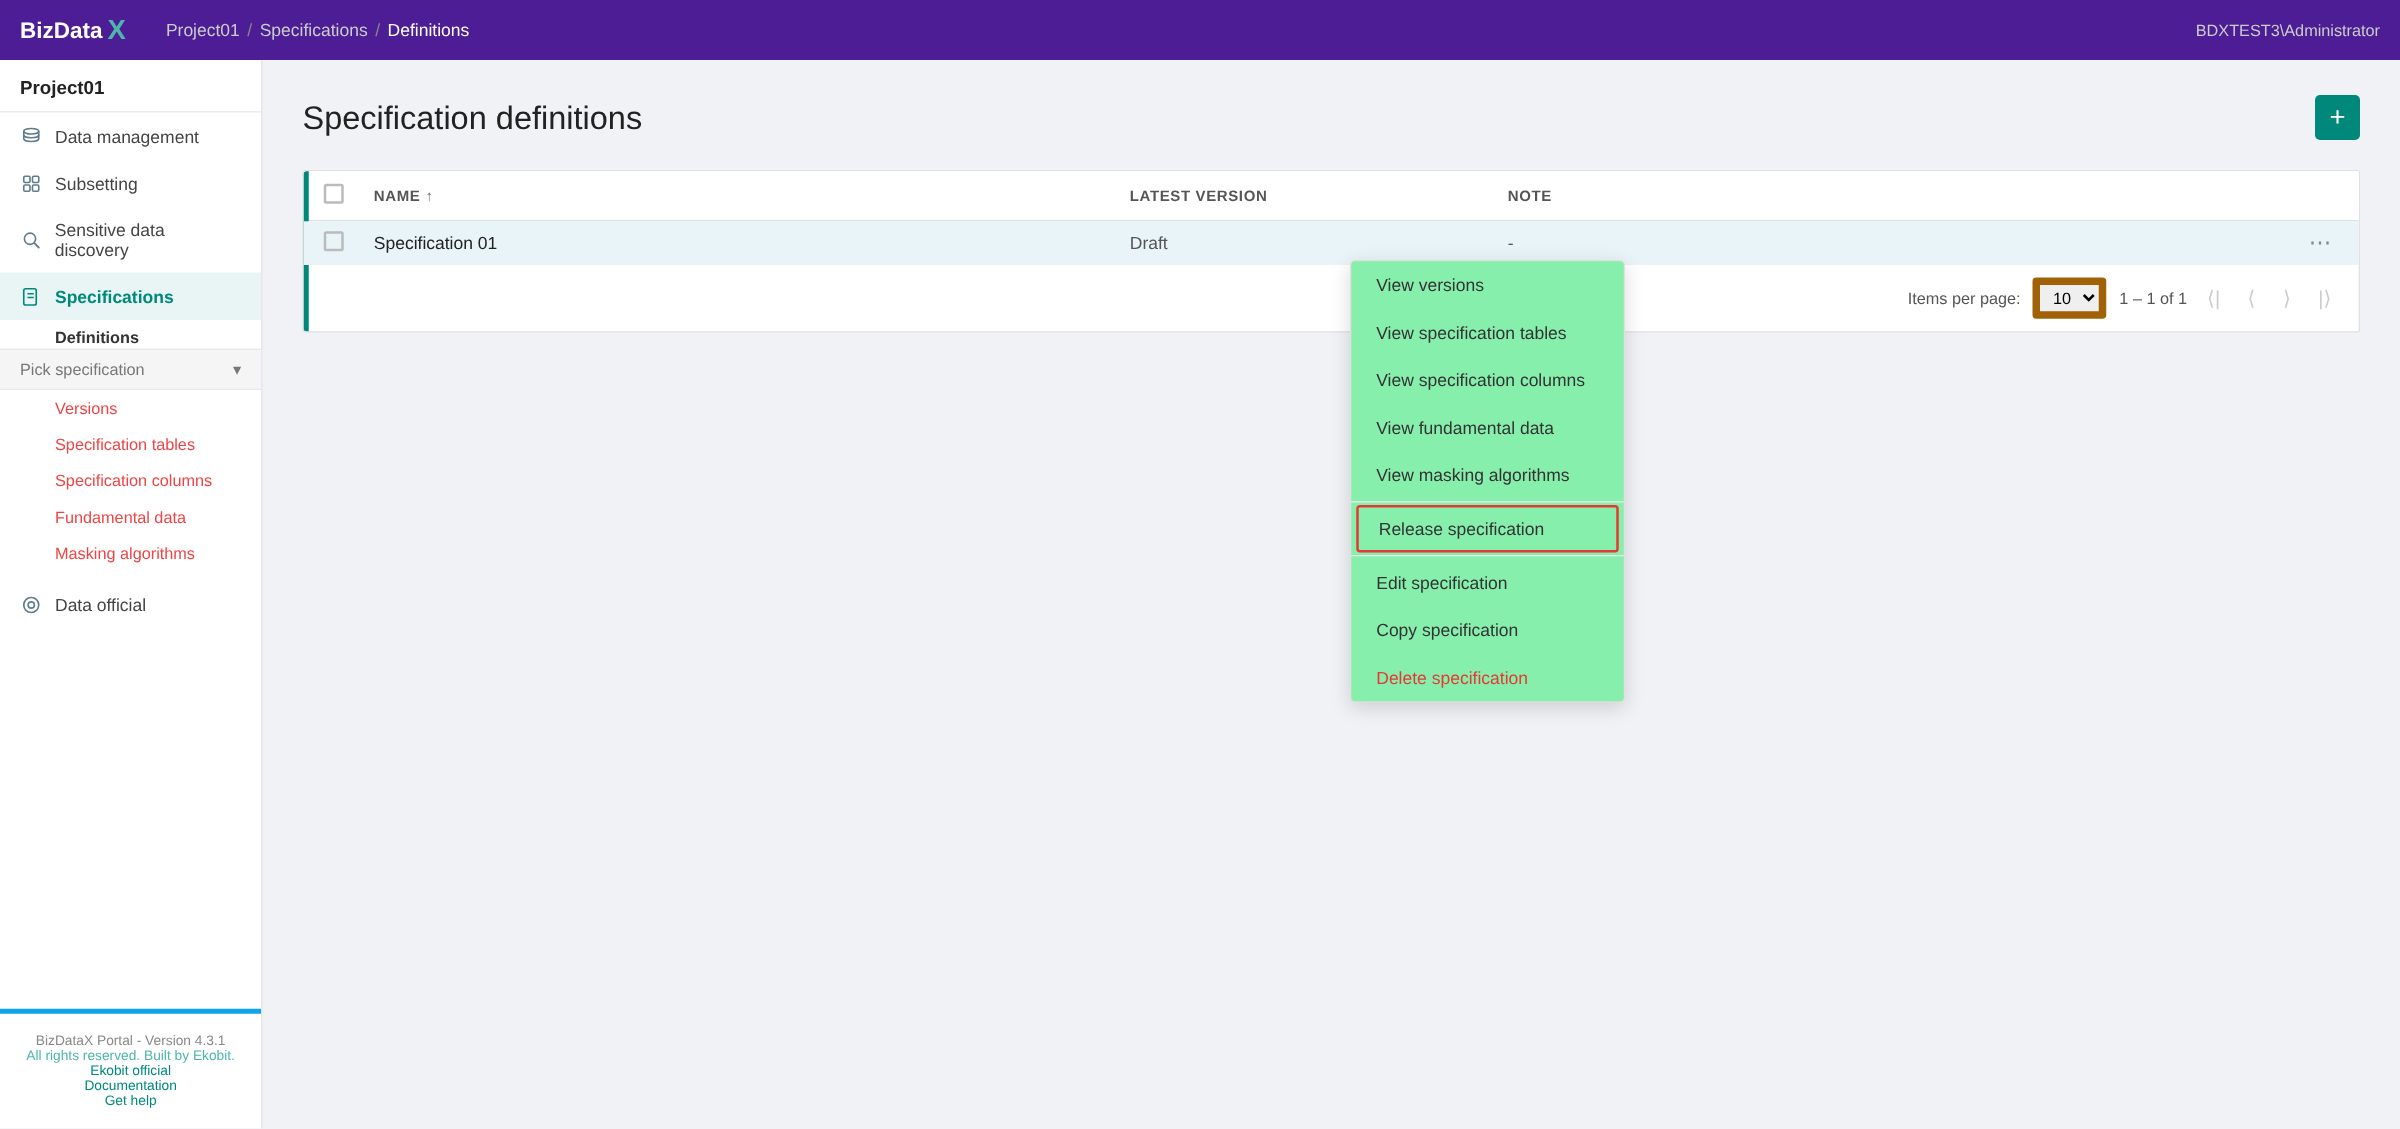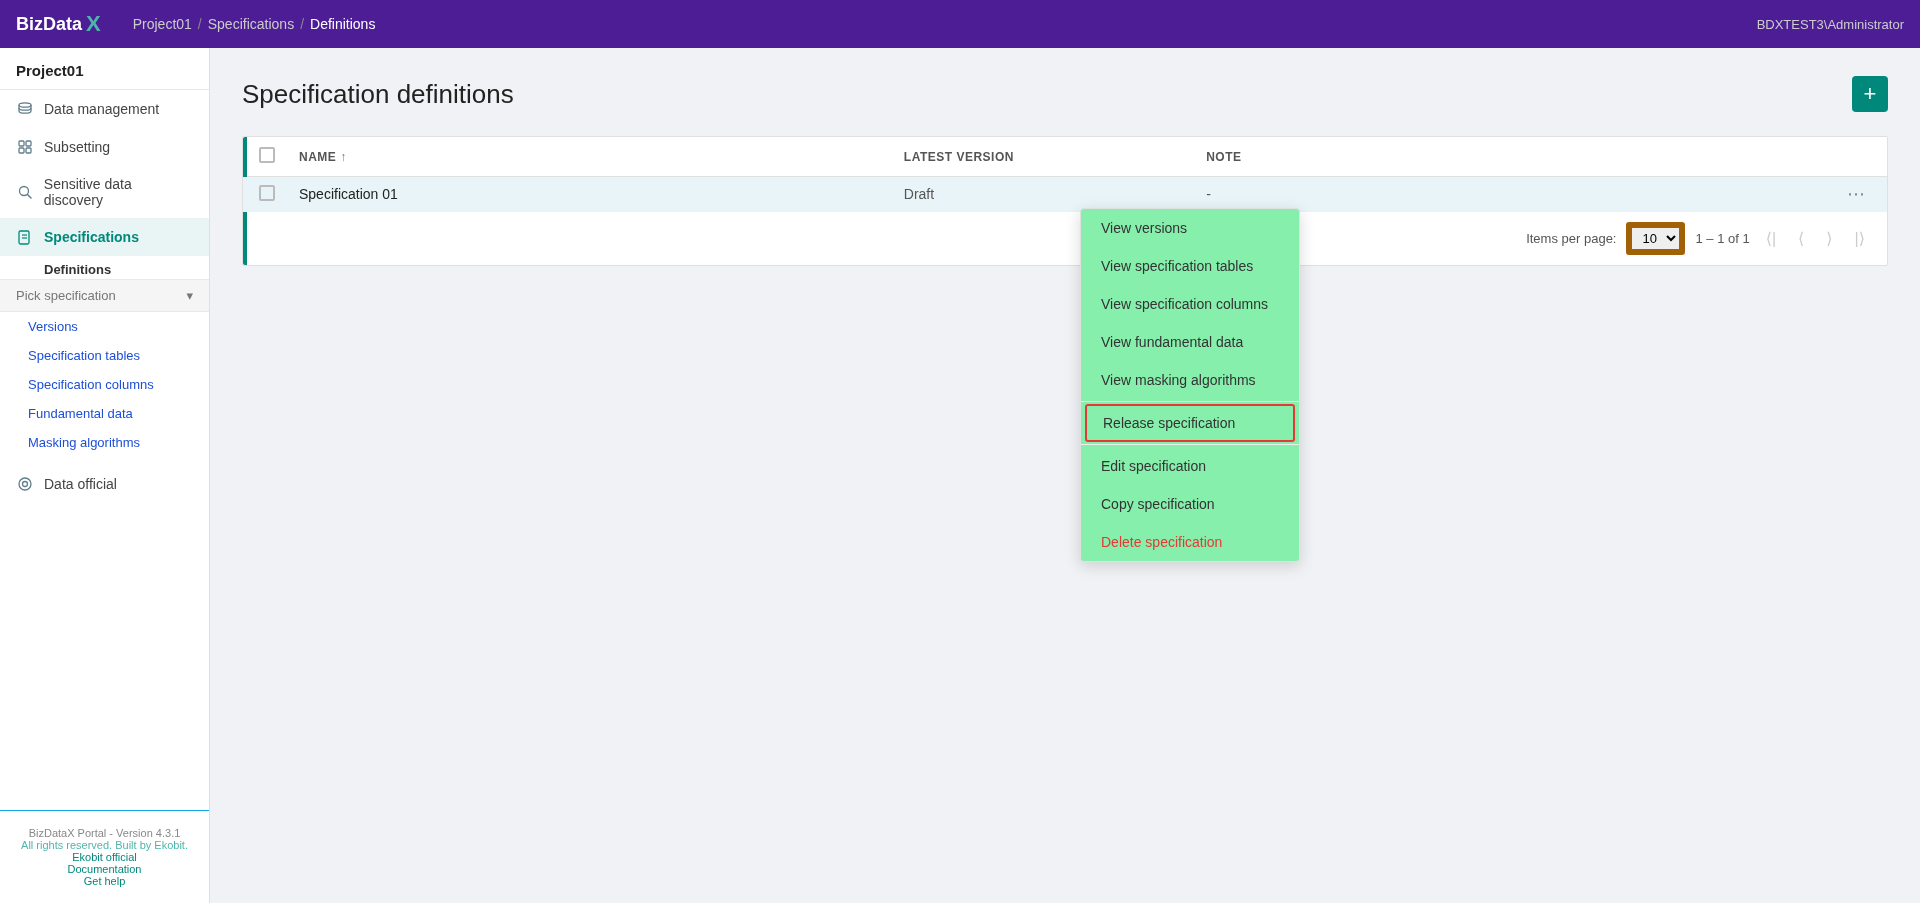--- a/index.html
+++ b/index.html
@@ -57,22 +57,22 @@
     .sidebar-item-icon { width: 18px; height: 18px; display: flex; align-items: center; justify-content: center; }
     .sidebar-section-active {
       background: #e8f5f4;
       color: #00897b;
       font-weight: 600;
     }
     .sidebar-sub {
       padding: 0;
     }
     .sidebar-sub-item {
-      padding: 7px 16px 7px 28px;
-      color: #1d4ed8;
+      padding: 7px 16px 7px 44px;
+      color: #ef4444;
       cursor: pointer;
       font-size: 13px;
     }
     .sidebar-pick {
       display: flex;
       align-items: center;
       justify-content: space-between;
       padding: 8px 16px 8px 16px;
       background: #f5f5f5;
       border-top: 1px solid #e8e8e8;
@@ -80,21 +80,21 @@
       cursor: pointer;
       color: #777;
       font-size: 13px;
     }
     .sidebar-footer {
       margin-top: auto;
       padding: 16px;
       font-size: 11px;
       color: #888;
       text-align: center;
-      border-top: 1px solid #0ea5e9;
+      border-top: 4px solid #0ea5e9;
     }
     .sidebar-footer a { color: #00897b; text-decoration: none; }
 
     
     .main {
       flex: 1;
       overflow-y: auto;
       padding: 28px 32px;
       position: relative;
     }

